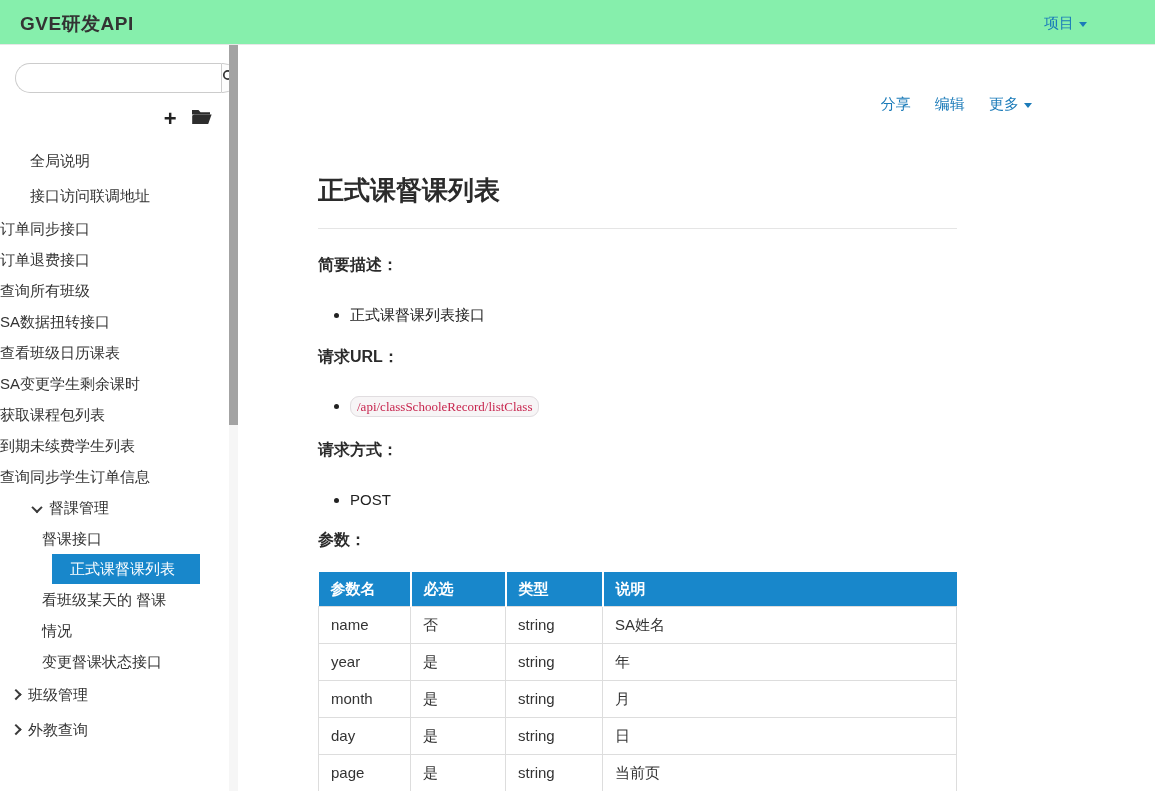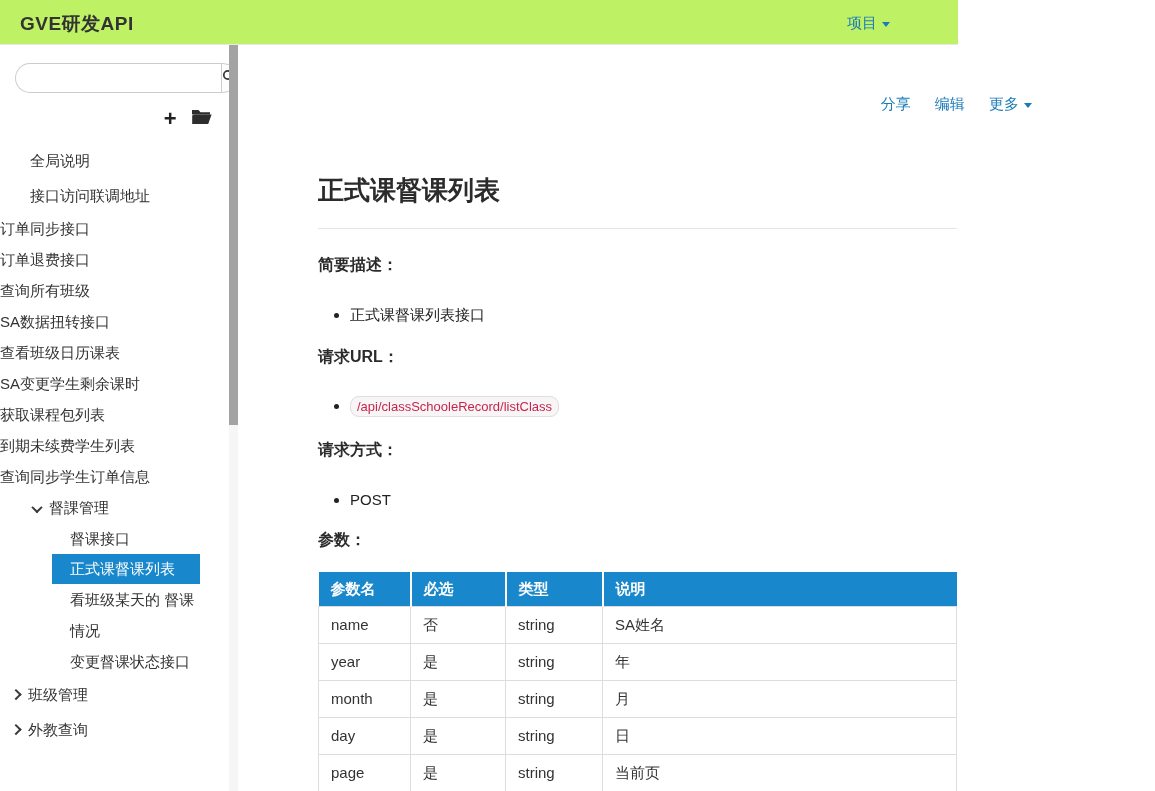--- a/index.html
+++ b/index.html
@@ -1,21 +1,21 @@
 <!DOCTYPE html>
 <html><head>
 <meta charset="utf-8">
 <style>
   * { box-sizing: border-box; margin: 0; padding: 0; }
   html, body { width: 1155px; height: 791px; overflow: hidden; background: #fff;
     font-family: "Liberation Sans", "DejaVu Sans", sans-serif; color: #333; }
 
   
-  .app-header { position: absolute; top: 0; left: 0; width: 958px; height: 45px;
-    background: #bef264; border-bottom: 1px solid #e7e7e7; }
+  .app-header { position: absolute; top: 0; left: 0; width: 1155px; height: 45px;
+    background: #86efac; border-bottom: 1px solid #e7e7e7; }
   .logo { position: absolute; left: 20px; top: 11px; font-size: 19px; font-weight: bold;
     color: #333; letter-spacing: .5px; }
   .project-menu { position: absolute; right: 68px; top: 14px; font-size: 15px;
     color: #1b7bb9; cursor: pointer; }
   .tri { display: inline-block; width: 0; height: 0; border-left: 4px solid transparent;
     border-right: 4px solid transparent; border-top: 5px solid #1b7bb9;
     margin-left: 5px; vertical-align: middle; }
 
   
   .sidebar { position: absolute; top: 45px; left: 0; width: 229px; bottom: 0;
@@ -30,21 +30,21 @@
   .plus-icon { display: inline-block; font-size: 22px; font-weight: bold; color: #222;
     line-height: 20px; vertical-align: middle; cursor: pointer; margin-right: 10px; }
   .folder-icon { display: inline-block; vertical-align: middle; cursor: pointer; }
 
   .tree { margin-top: 12px; font-size: 15px; color: #333; }
   .tree-item { line-height: 31px; cursor: pointer; white-space: pre-line; }
   .tree-item.lvl1 { padding-left: 30px; line-height: 35px; }
   .tree-item.lvl1.has-caret { padding-left: 12px; }
   .tree-item.lvl2 { }
   .tree-item.lvl2.has-caret { padding-left: 33px; }
-  .tree-item.lvl3 { padding-left: 70px; }
+  .tree-item.lvl3 { padding-left: 42px; }
   .tree-item.selected { background: #1887cb; color: #fff; margin-left: 52px;
     margin-right: 29px; padding-left: 18px; line-height: 30px; height: 30px; }
   .chev { display: inline-block; width: 8px; height: 8px; border-right: 2px solid #3a3a3a;
     border-bottom: 2px solid #3a3a3a; margin-right: 8px; }
   .chev.down { transform: rotate(45deg) translate(-1px,-1px); }
   .chev.right { transform: rotate(-45deg) translate(1px,-1px); }
 
   
   .scrollbar-track { position: absolute; top: 45px; left: 229px; width: 9px; bottom: 0;
     background: #f6f6f6; }
@@ -58,21 +58,21 @@
   .actions a { color: #1b7bb9; text-decoration: none; margin-left: 20px; cursor: pointer; }
 
   .article { margin: 128px 0 0 80px; width: 639px; }
   .article h1 { font-size: 26px; font-weight: bold; color: #2b2b2b; margin: 0 0 20px; }
   .article hr { border: none; border-top: 1px solid #e5e5e5; margin: 0 0 26px; }
   .sec-h { font-size: 16px; font-weight: bold; color: #2b2b2b; line-height: 20px; }
   .sec-h.mt1 { margin-top: 22px; } .sec-h.mt3 { margin-top: 20px; }
   .blist { list-style: disc; margin: 30px 0 0 0; padding-left: 32px; font-size: 15px;
     line-height: 20px; color: #222; }
   .blist.code-line { margin-top: 28px; line-height: 22px; }
-  code.inline { font-family: Liberation Sans, sans-serif;
+  code.inline { font-family: Liberation Serif, serif;
     font-size: 13px; color: #c7254e; background: #f7f5f6; border: 1px solid #e1dde0;
     border-radius: 9px; padding: 2px 6px; }
 
   table.params { border-collapse: collapse; width: 639px; margin-top: 22px; font-size: 15px; }
   table.params th { background: #1887cb; color: #fff; font-weight: bold; text-align: left;
     padding: 7px 12px; line-height: 20px; border-left: 2px solid #fff; }
   table.params th:first-child { border-left: none; }
   table.params td { border: 1px solid #ddd; padding: 8px 12px; line-height: 20px; color: #333; }
 </style>
 </head>

